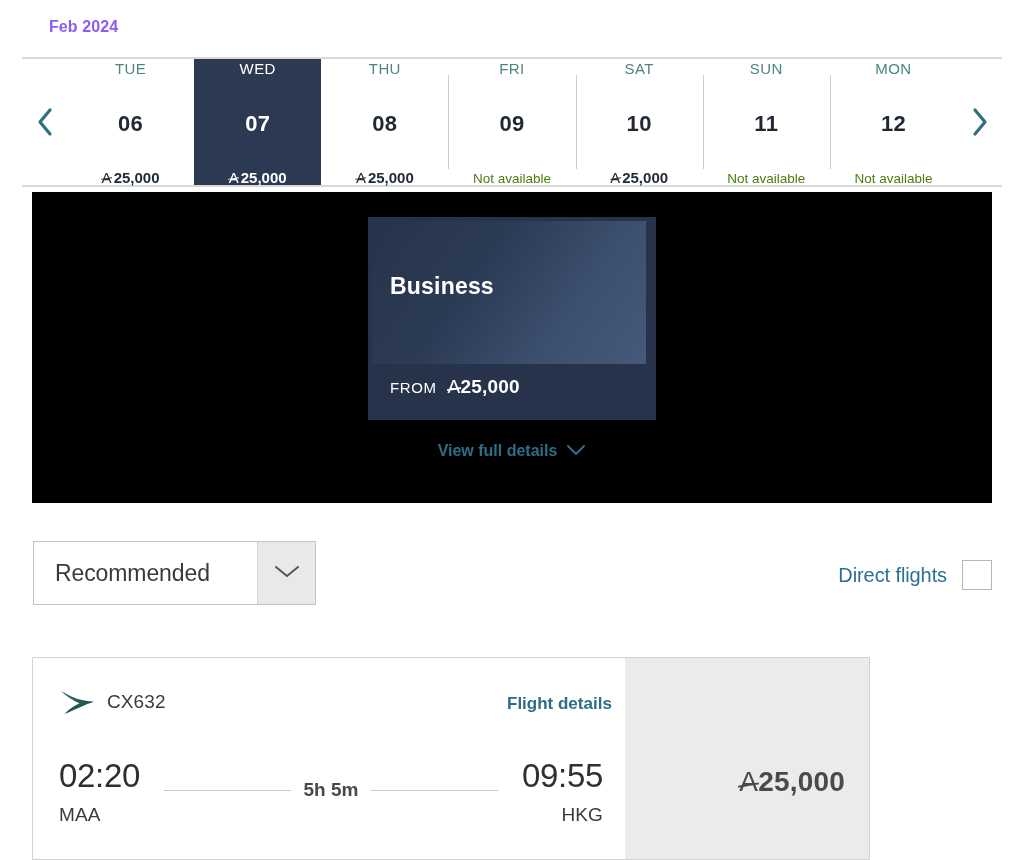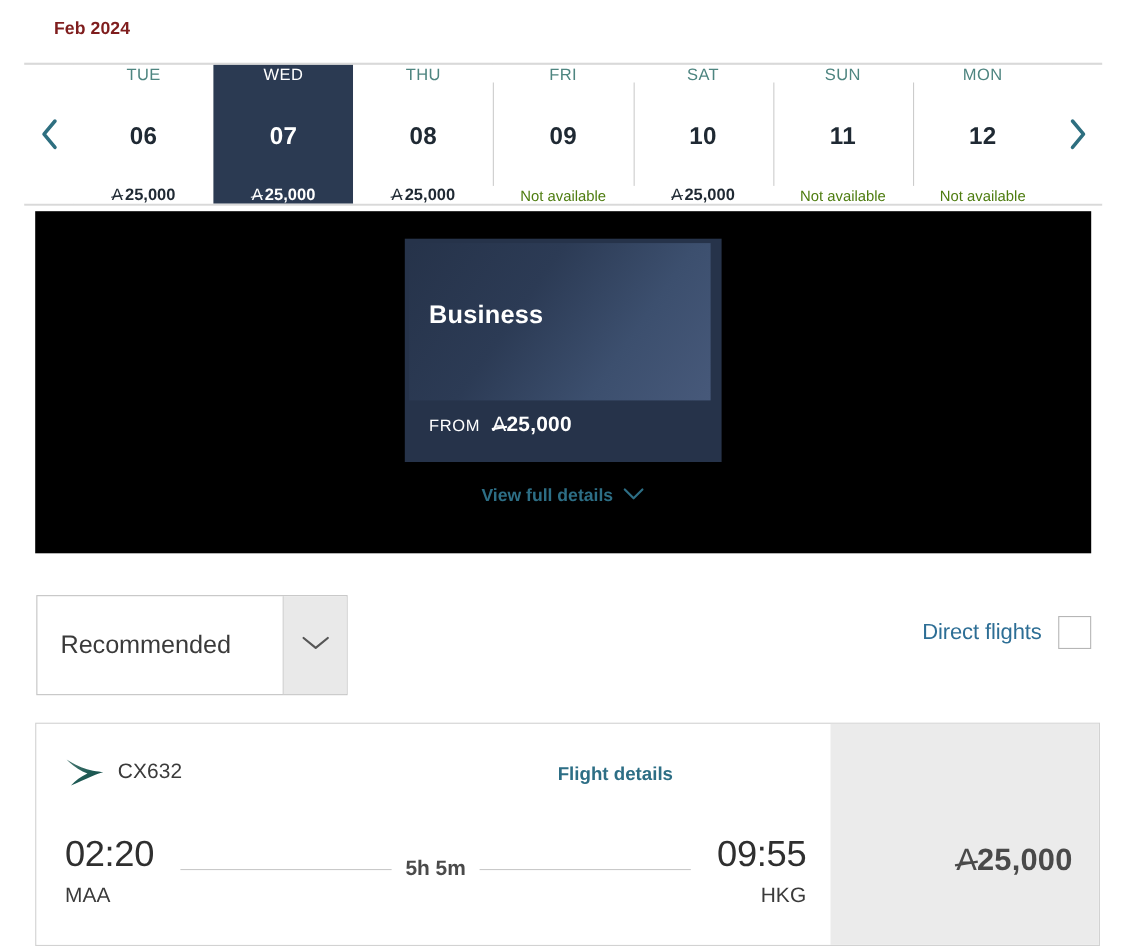--- a/index.html
+++ b/index.html
@@ -9,21 +9,21 @@
     background: #ffffff;
     font-family: "Liberation Sans", sans-serif;
     -webkit-font-smoothing: antialiased;
   }
   .page { position: relative; width: 1024px; height: 860px; overflow: hidden; }
 
   
   .month-label {
     position: absolute; left: 49px; top: 18px;
     font-size: 16px; font-weight: bold; letter-spacing: .1px;
-    color: #7f1d1d;
+    color: #8b5cf6;
   }
 
   
   .day-strip {
     position: absolute; left: 22px; top: 57px; width: 980px; height: 130px;
     border-top: 2px solid #d9d9d9;
     border-bottom: 2px solid #d9d9d9;
     display: flex; align-items: stretch;
   }
   .nav-arrow {
@@ -104,21 +104,21 @@
   .cabin-card .from-price { font-size: 19px; font-weight: bold; letter-spacing: .2px; }
 
   .view-details {
     position: absolute; left: 0; right: 0; top: 250px;
     display: flex; align-items: center; justify-content: center; gap: 9px;
     color: #2d6e85; font-size: 16px; font-weight: bold; cursor: pointer;
   }
 
   
   .sort-select {
-    position: absolute; left: 33px; top: 541px; width: 283px; height: 91px;
+    position: absolute; left: 33px; top: 541px; width: 283px; height: 64px;
     border: 1px solid #c4c4c4; background: #ffffff;
     display: flex; align-items: stretch; cursor: pointer;
   }
   .sort-select .value {
     flex: 1 1 auto; display: flex; align-items: center; padding-left: 21px;
     font-size: 23px; color: #3a3a3a; letter-spacing: -.1px;
   }
   .sort-select .caret {
     flex: 0 0 58px; background: #e9e9e9; border-left: 1px solid #d4d4d4;
     display: flex; align-items: center; justify-content: center; color: #565656;
@@ -130,21 +130,21 @@
   }
   .direct-flights .label {
     font-size: 20px; color: #2d6e95; font-weight: normal; letter-spacing: -.1px;
   }
   .direct-flights .box {
     width: 30px; height: 30px; border: 1px solid #b6b6b6; background: #ffffff;
   }
 
   
   .flight-card {
-    position: absolute; left: 32px; top: 657px; width: 968px; height: 203px;
+    position: absolute; left: 32px; top: 657px; width: 838px; height: 203px;
     border: 1px solid #d2d2d2; background: #ffffff; display: flex;
   }
   .flight-main { flex: 1 1 auto; position: relative; }
   .flight-price-block {
     flex: 0 0 244px; background: #ebebeb; position: relative; cursor: pointer;
   }
   .flight-price-block .pval {
     position: absolute; left: 0; right: 24px; top: 108px;
     text-align: right; font-size: 28px; font-weight: bold; color: #4a4a4a;
     white-space: nowrap; letter-spacing: .2px;

